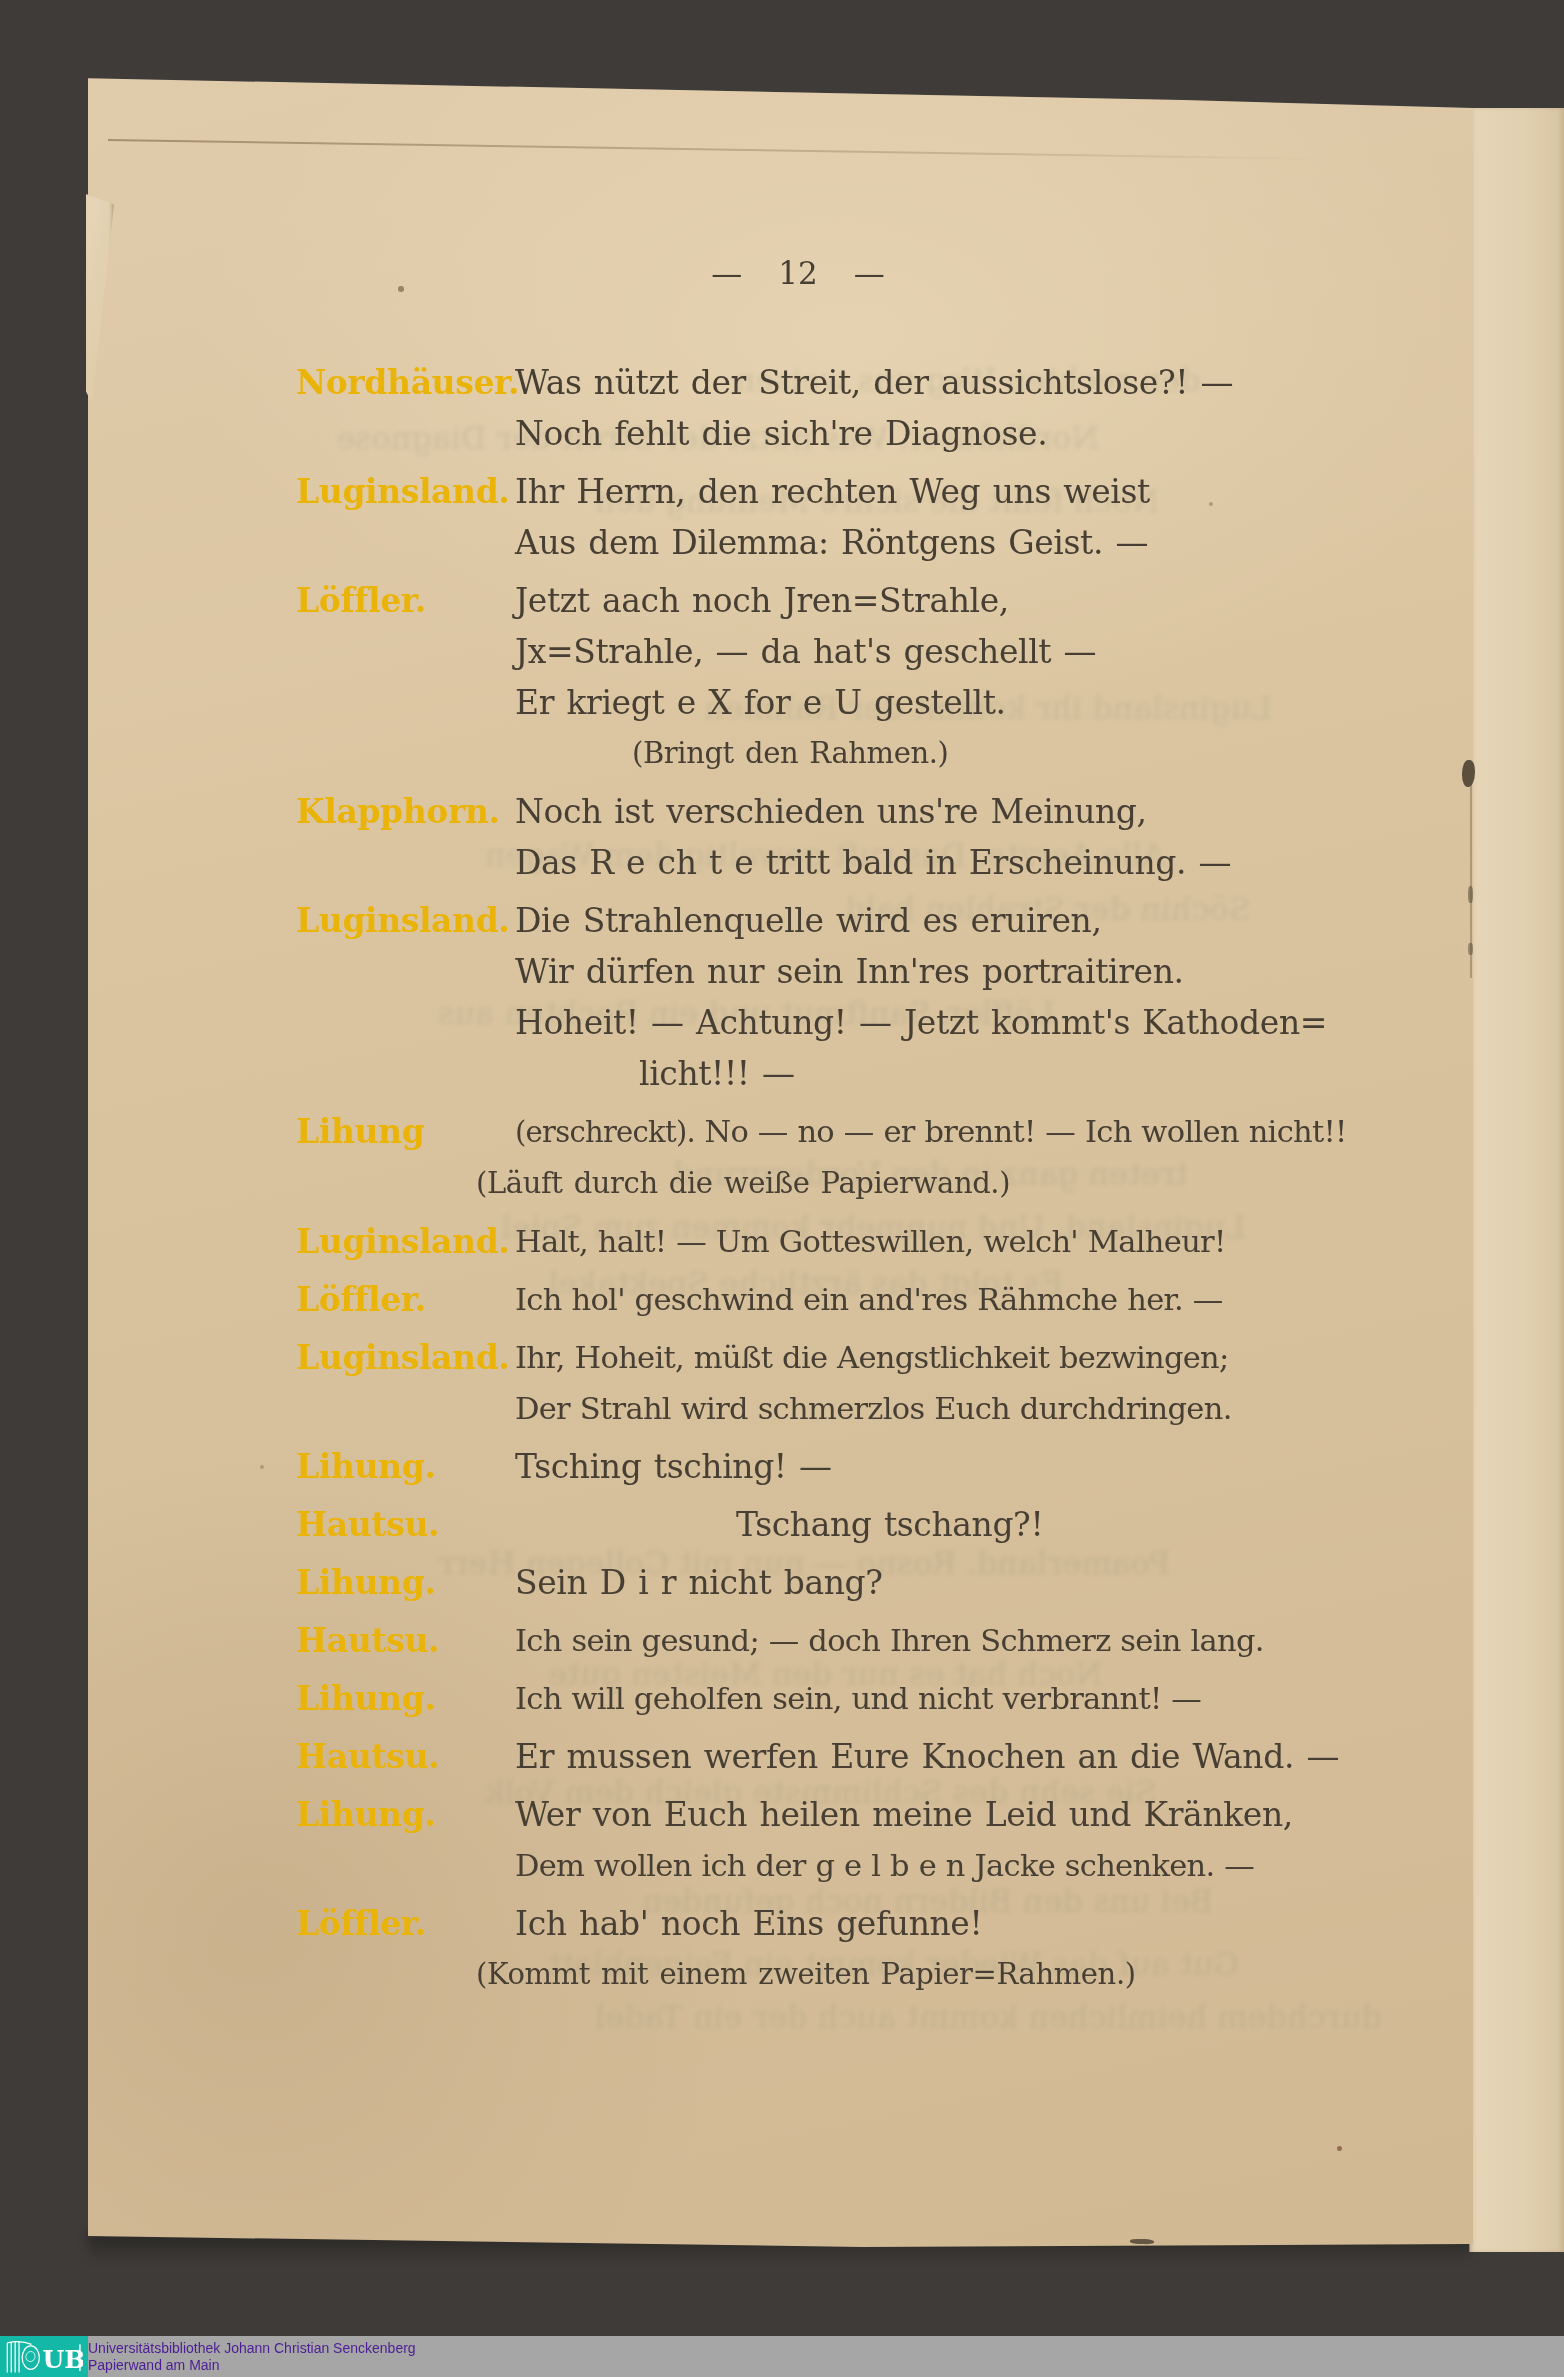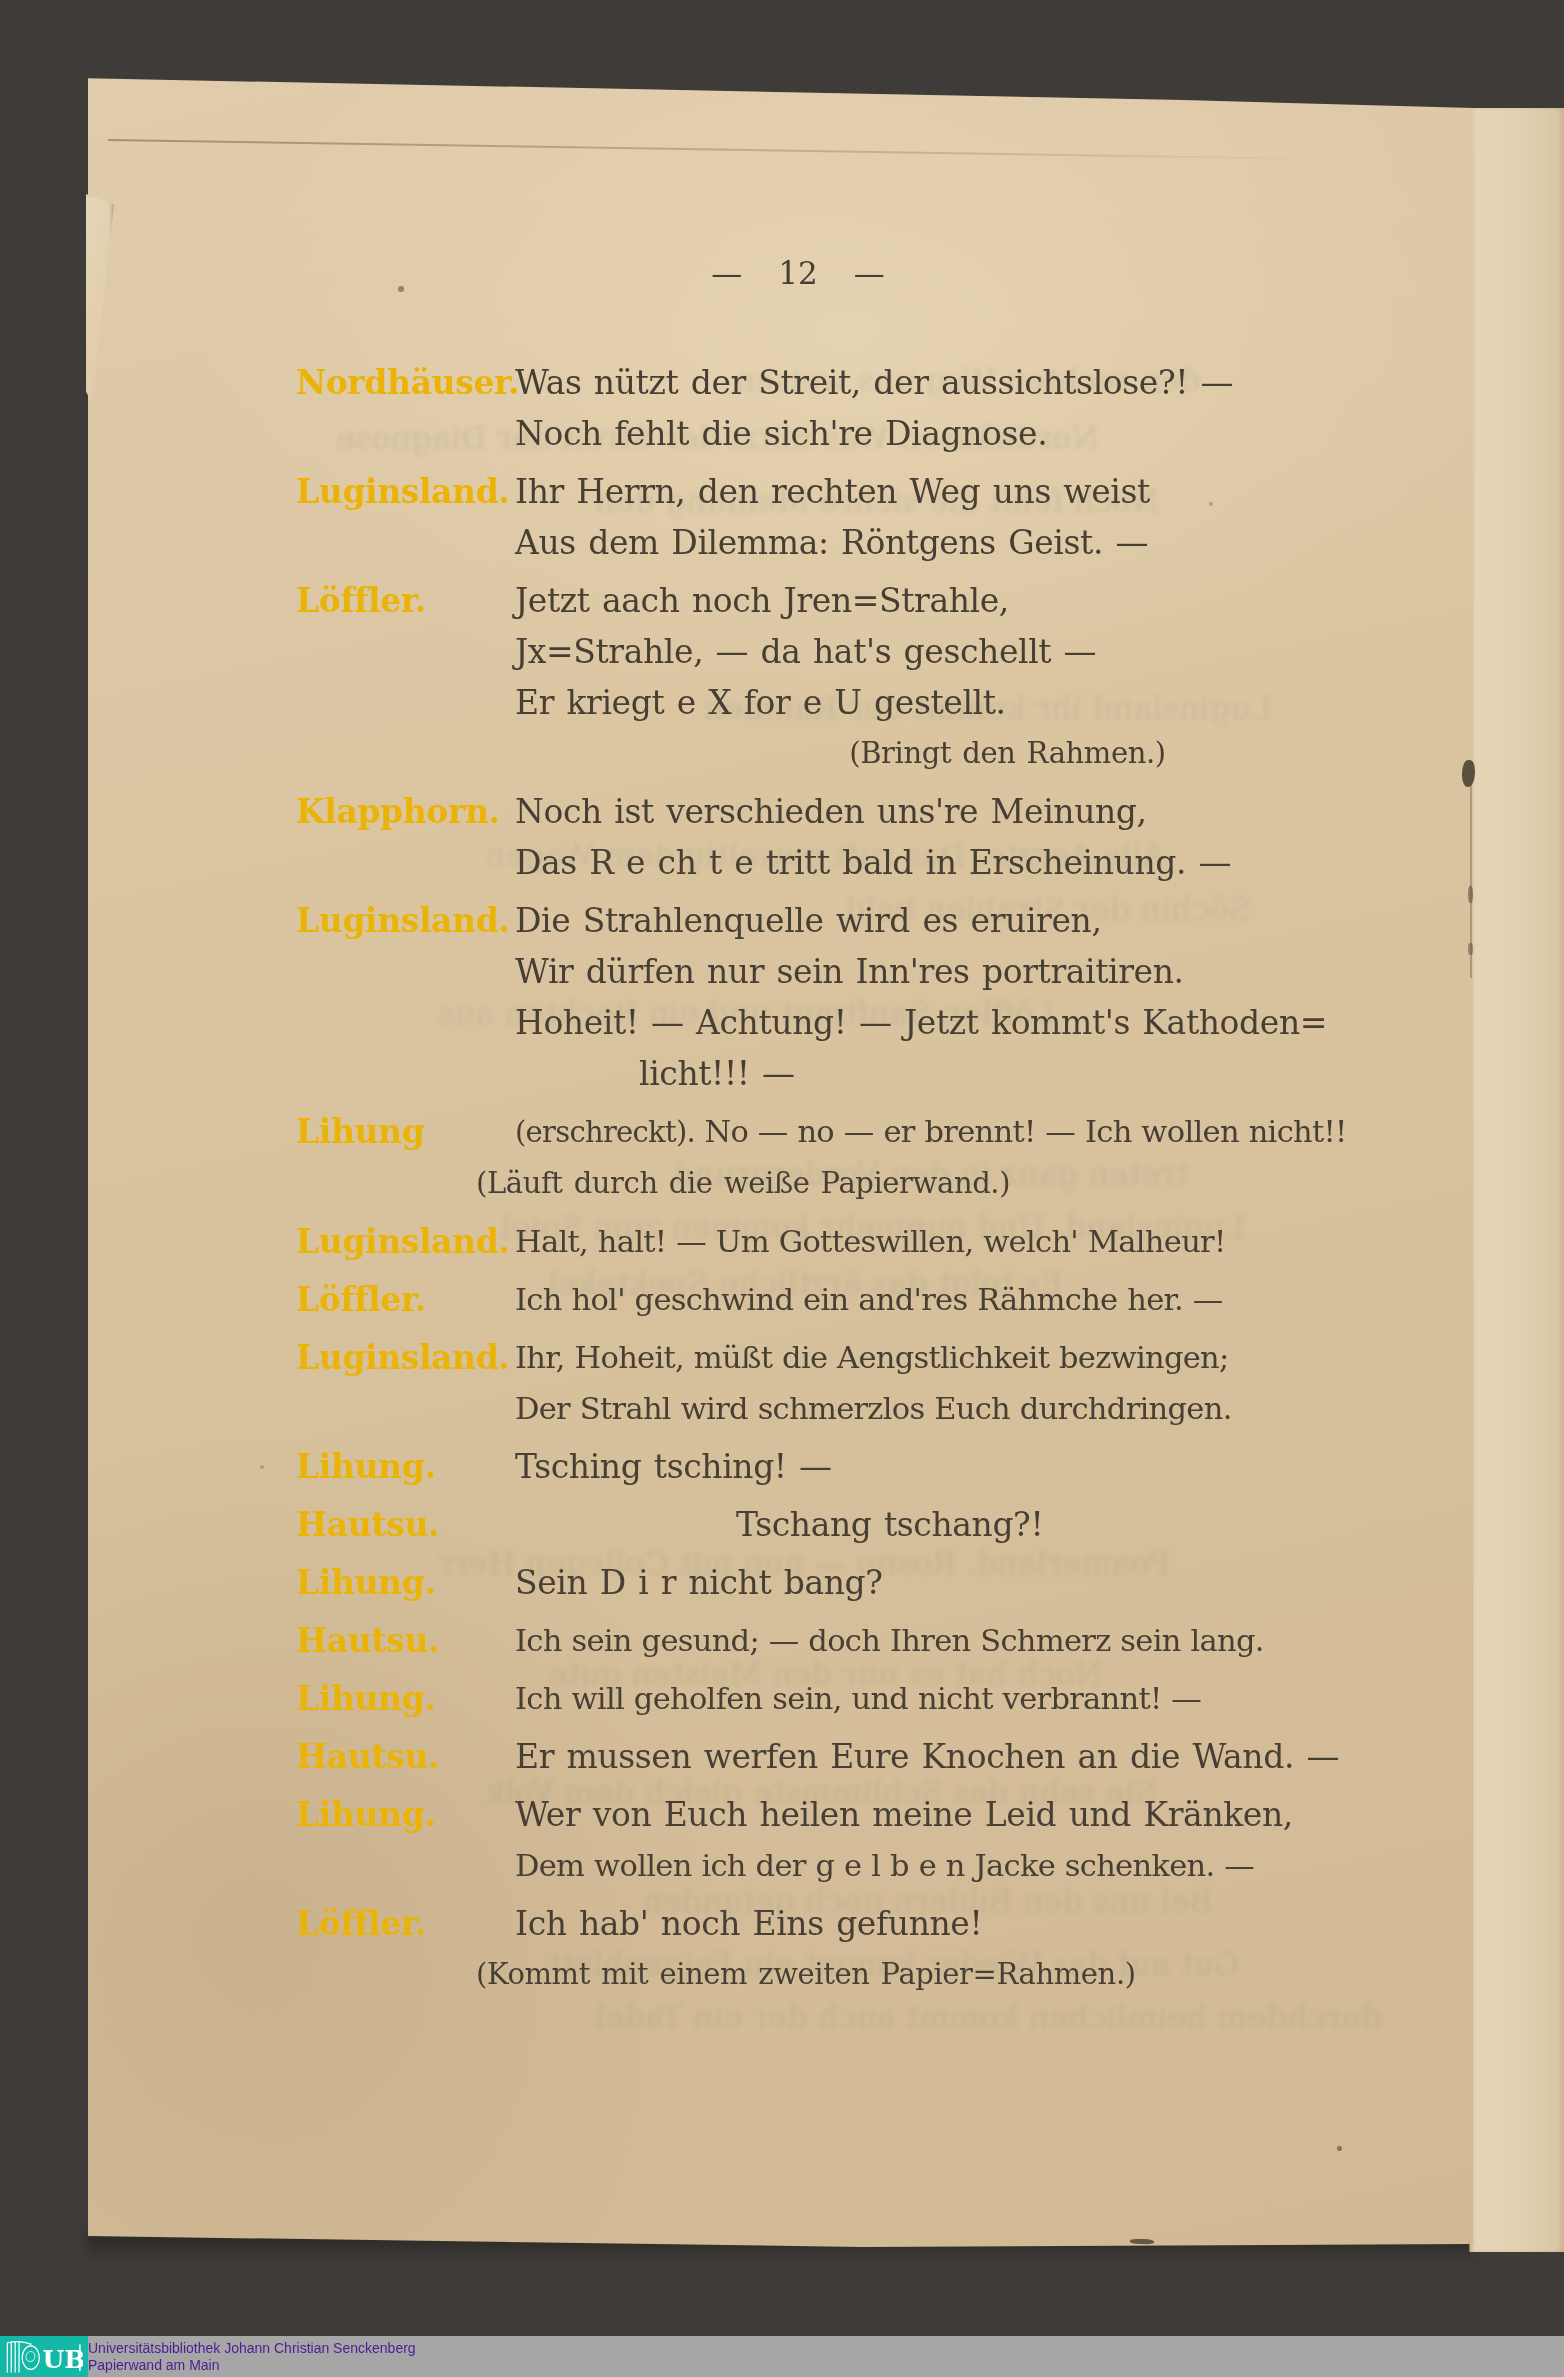--- a/index.html
+++ b/index.html
@@ -66,21 +66,21 @@
   }
   .dlg-block{display:grid;grid-template-columns:219px 1fr;margin-top:7px;}
   .dlg-block:first-child{margin-top:0;}
   .speaker{
     grid-column:1;grid-row:1;font-weight:bold;line-height:51px;
     white-space:nowrap;color:#eab308;
   }
   .lines{grid-column:2;display:flex;flex-direction:column;}
   .line{line-height:51px;white-space:nowrap;}
   .line.tight{font-size:30.5px;letter-spacing:-0.7px;word-spacing:0.8px;}
-  .k-stage-center{padding-left:117px;font-size:29px;text-align:center;}
+  .k-stage-center{padding-left:117px;font-size:29px;}
   .k-stage-wide{margin-left:-39px;font-size:29px;}
   .k-runover{padding-left:124px;}
   .k-center{padding-left:221px;}
   .k-right{text-align:left;padding-right:3.1px;white-space:nowrap;}
   .note{font-weight:normal;font-size:29px;}
   
   .footer-bar{
     position:absolute;left:0;bottom:0;width:1565px;height:41px;
     background:#a6a6a6;display:flex;align-items:center;z-index:10;
     font-family:"Liberation Sans",sans-serif;

